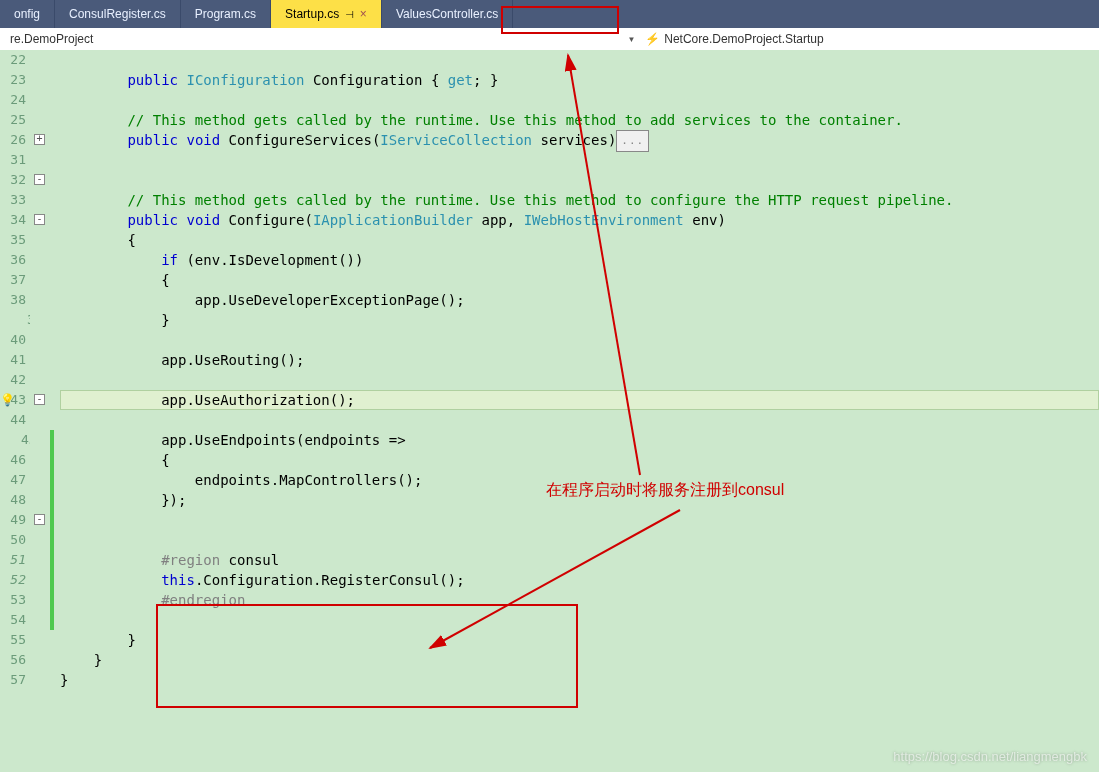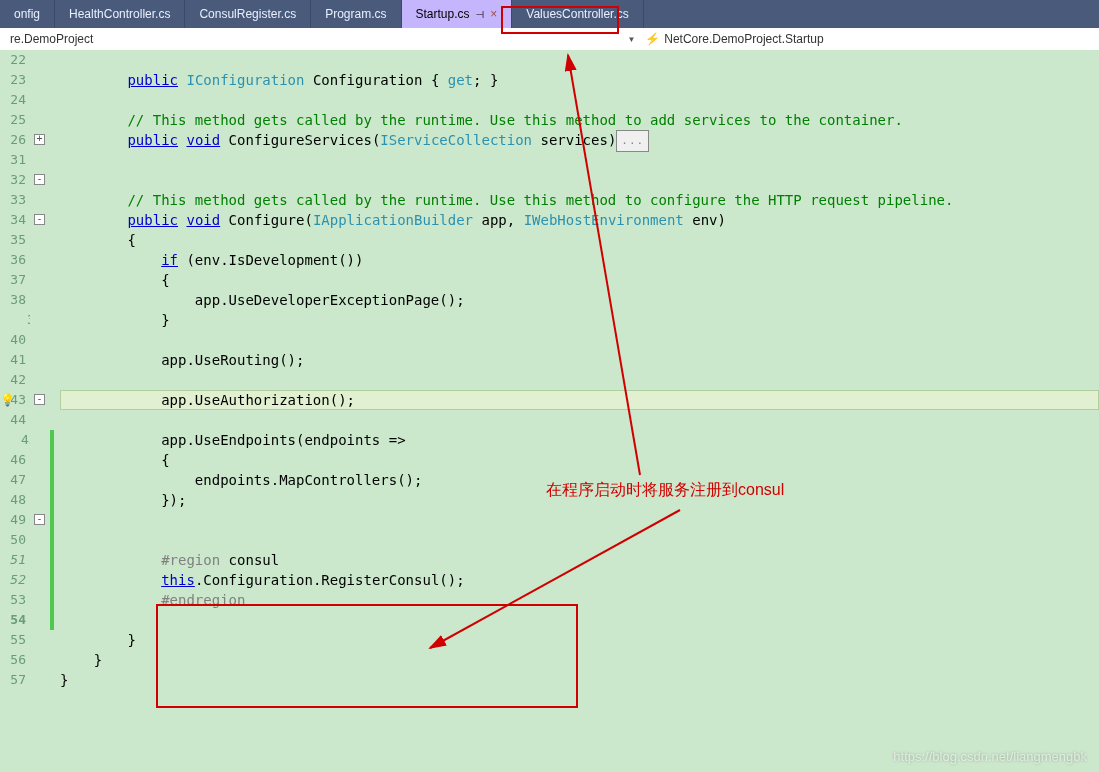--- a/index.html
+++ b/index.html
@@ -25,21 +25,21 @@
   font-size: 12px;
   font-family: "Segoe UI", sans-serif;
   border-right: 1px solid #3a4a6a;
   cursor: pointer;
   display: flex;
   align-items: center;
   gap: 6px;
   height: 28px;
 }
 .tab.active {
-  background: #c4b5fd;
+  background: #fde047;
   color: #000;
 }
 .tab .pin { font-size: 10px; }
 .tab .close { font-size: 12px; color: #888; }
 .tab.active .close { color: #a05050; }
 .breadcrumb-bar {
   background: #fff;
   height: 22px;
   display: flex;
   align-items: center;
@@ -124,21 +124,21 @@
 .collapsed-box {
   display: inline-block;
   border: 1px solid #888;
   background: #f0f0f0;
   padding: 0 4px;
   font-size: 11px;
   color: #888;
   letter-spacing: 1px;
   vertical-align: middle;
 }
-.kw-blue { color: #0000d0; text-decoration: underline; }
+.kw-blue { color: #0000d0; }
 .kw-teal { color: #2b91af; }
 .kw-green { color: #008000; }
 .kw-gray { color: #808080; }
 .annotation-box {
   position: absolute;
   border: 2px solid #d00000;
   pointer-events: none;
 }
 .annotation-text {
   position: absolute;
@@ -159,23 +159,20 @@
   font-family: Arial, sans-serif;
   text-shadow: 0 0 3px rgba(0,0,0,0.3);
 }
 </style>
 </head>
 <body>
 
 <div class="tab-bar" id="tab-bar">
     <div class="tab">
       <span>onfig</span>
-    </div>
-    <div class="tab">
-      <span>HealthController.cs</span>
     </div>
     <div class="tab">
       <span>ConsulRegister.cs</span>
     </div>
     <div class="tab">
       <span>Program.cs</span>
     </div>
     <div class="tab active">
       <span>Startup.cs</span>
       <span class="pin">⊣</span>
@@ -221,21 +218,21 @@
       <div style="height: 20px;">44</div>
       <div style="height: 20px; padding-left: 21px;">45</div>
       <div style="height: 20px;">46</div>
       <div style="height: 20px;">47</div>
       <div style="height: 20px;">48</div>
       <div style="height: 20px;">49</div>
       <div style="height: 20px;">50</div>
       <div style="height: 20px; font-style: italic;">51</div>
       <div style="height: 20px; font-style: italic;">52</div>
       <div style="height: 20px;">53</div>
-      <div style="height: 20px; font-weight: bold;">54</div>
+      <div style="height: 20px;">54</div>
       <div style="height: 20px;">55</div>
       <div style="height: 20px;">56</div>
       <div style="height: 20px;">57</div>
     </div>
   <div class="fold-gutter" id="fold-gutter">
       <div class="fold-box" style="top: 84px;">+</div>
       <div class="fold-box" style="top: 124px;">-</div>
       <div class="fold-box" style="top: 164px;">-</div>
       <div class="fold-box" style="top: 344px;">-</div>
       <div class="fold-box" style="top: 464px;">-</div>

